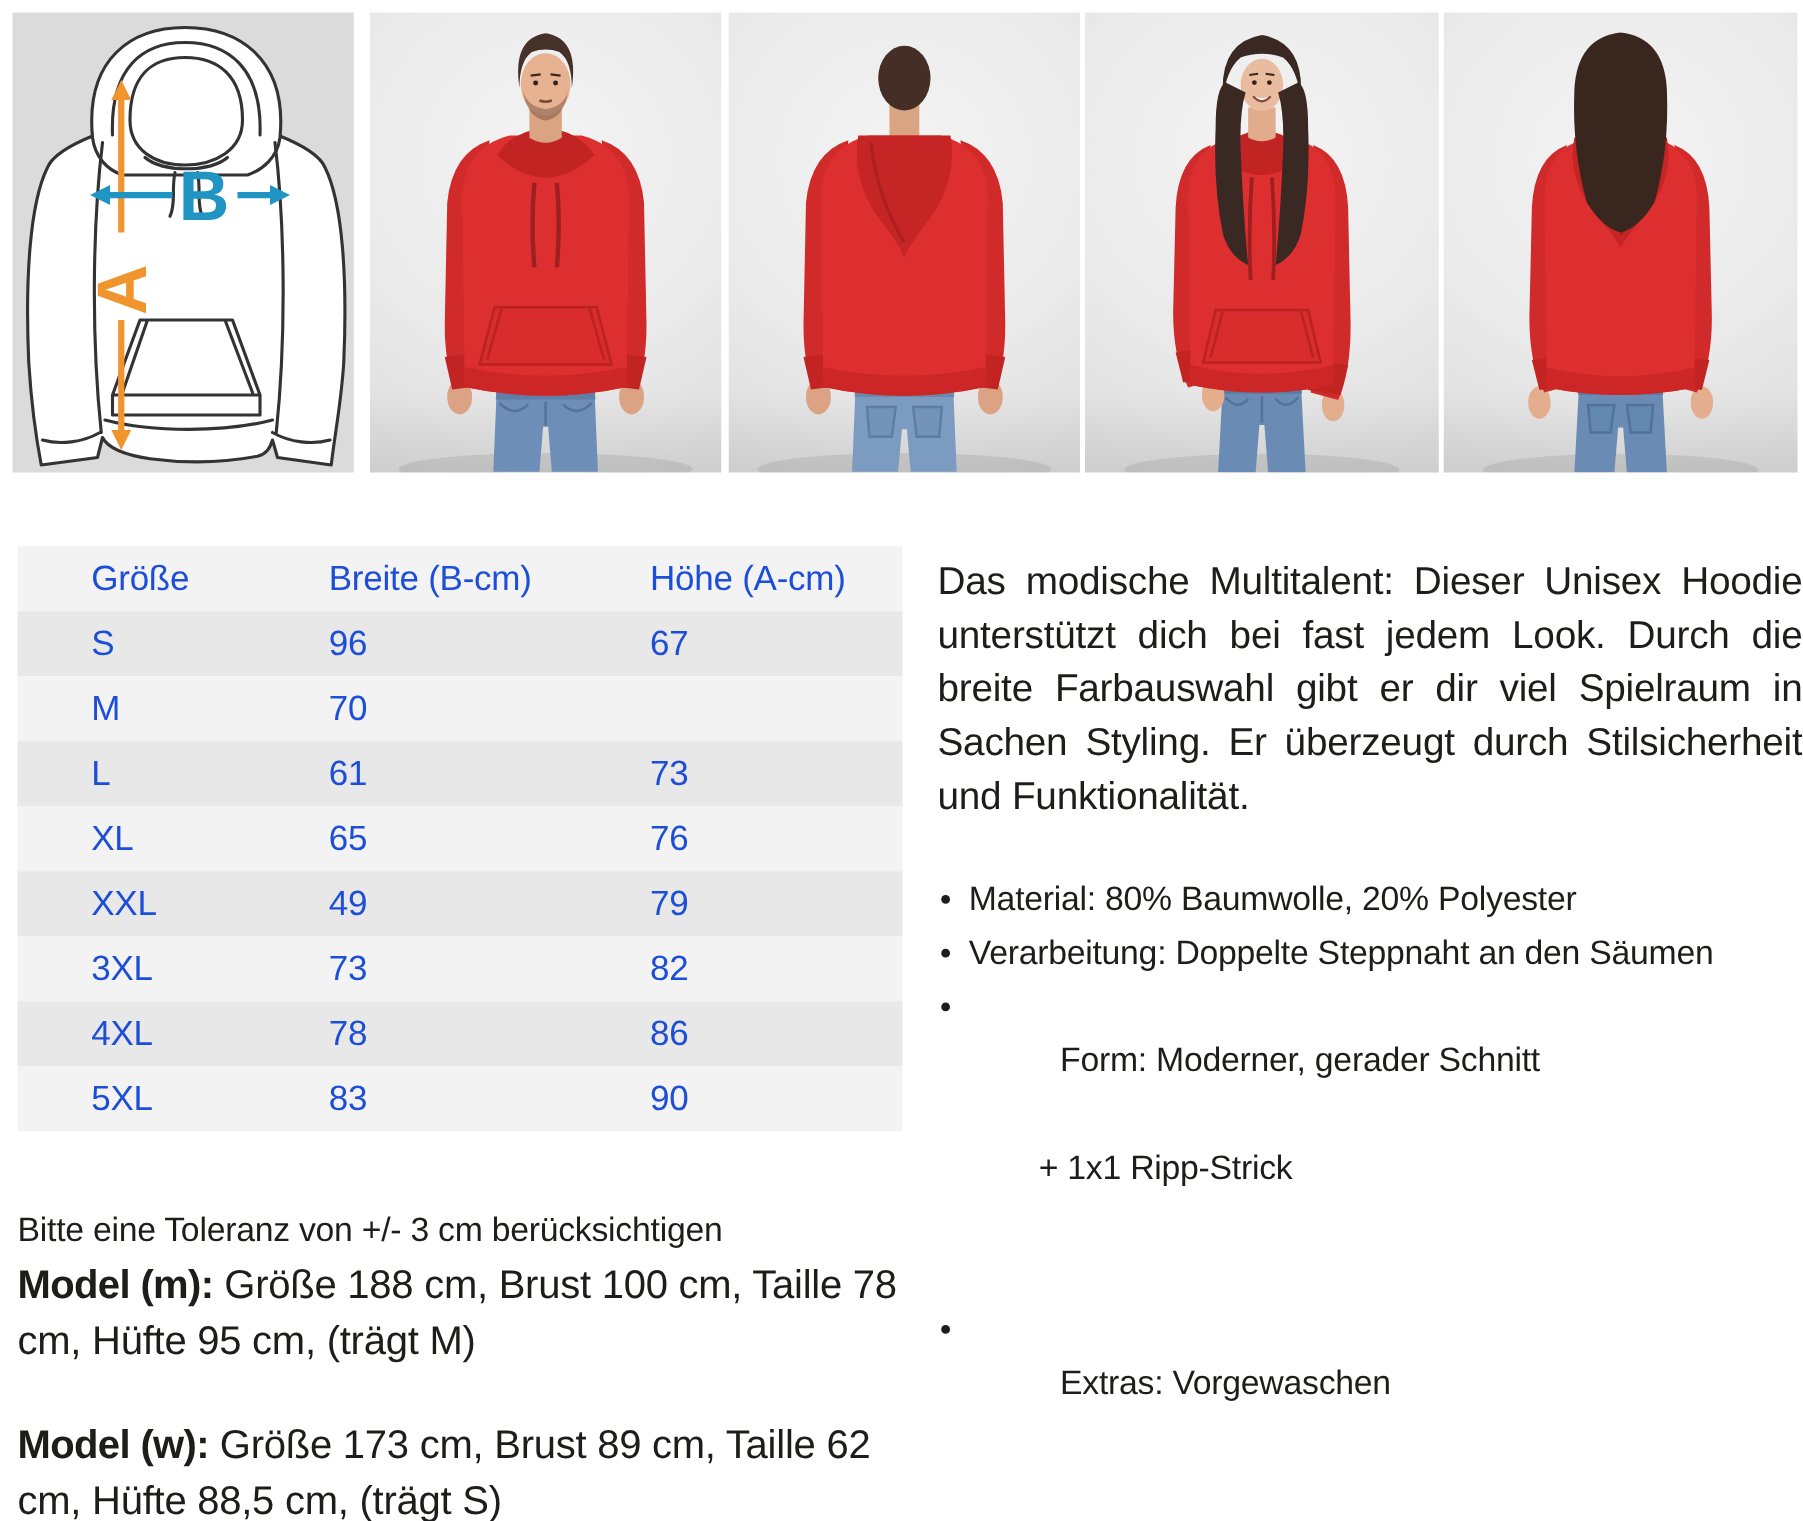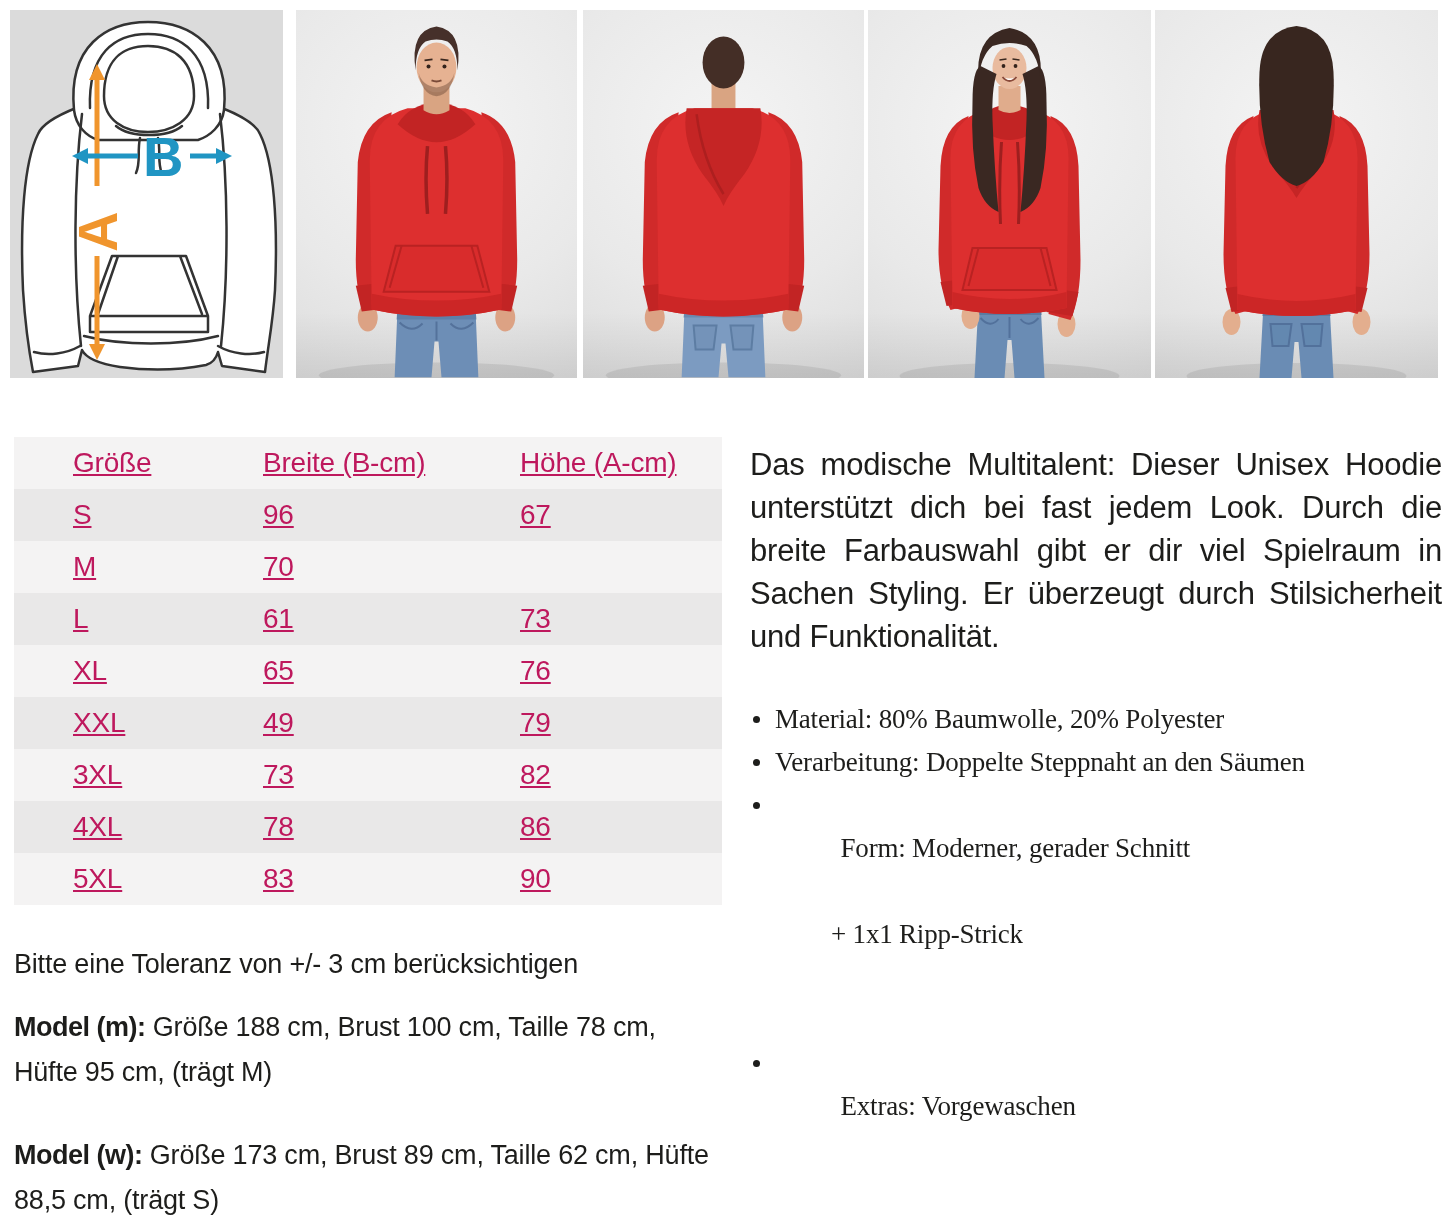--- a/index.html
+++ b/index.html
@@ -12,35 +12,35 @@
   .panel svg{display:block;width:100%;height:100%;}
   .diagram{left:10px;width:273px;background:#dbdbdb;}
   .photo{background:
       linear-gradient(to bottom, rgba(0,0,0,0) 82%, rgba(0,0,0,0.07) 100%),
       radial-gradient(130% 95% at 50% 32%, #f4f4f4 0%, #e9e9e9 48%, #d5d5d5 100%);}
   .photo2{left:296px;width:281px;}
   .photo3{left:583px;width:281px;}
   .photo4{left:868px;width:283px;}
   .photo5{left:1155px;width:283px;}
   
-  .size-table{position:absolute;left:14px;top:437px;width:708px;font-size:28px;color:#be185d;text-decoration:underline;}
+  .size-table{position:absolute;left:14px;top:437px;width:708px;font-size:28px;color:#1d4ed8;}
   .trow{display:grid;grid-template-columns:190px 257px 1fr;padding-left:59px;height:52px;align-items:center;}
   .trow:nth-child(odd){background:#f4f3f3;}
   .trow:nth-child(even){background:#e9e8e8;}
   
-  .tolerance{position:absolute;left:14px;top:944px;width:700px;font-size:27px;line-height:40px;}
-  .model{position:absolute;left:14px;width:706px;font-size:27px;line-height:45px;}
+  .tolerance{position:absolute;left:14px;top:964px;width:700px;font-size:27px;line-height:40px;}
+  .model{position:absolute;left:14px;width:706px;font-size:32px;line-height:45px;}
   .model b{font-weight:bold;letter-spacing:-0.5px;}
   .model-m{top:1005px;}
   .model-w{top:1133px;}
   
   .right-col{position:absolute;left:750px;top:443px;width:692px;height:774px;}
   .desc{margin:0;font-size:31px;line-height:43px;text-align:justify;}
   .specs{position:absolute;left:0;top:255px;width:692px;}
-  .spec{display:flex;font-size:27px;line-height:43px;font-family:Liberation Serif, serif;}
+  .spec{display:flex;font-size:27px;line-height:43px;}
   .dot{flex:none;width:7px;height:7px;border-radius:50%;background:#1d1d1b;margin:18px 0 0 3px;}
   .spec-text{margin-left:15px;white-space:pre-wrap;}
   .spec-cont{display:block;margin-left:56px;}
   sup.sq{font-size:17px;position:relative;top:-10px;}
 </style>
 </head>
 <body>
 
 <div class="page">
 

